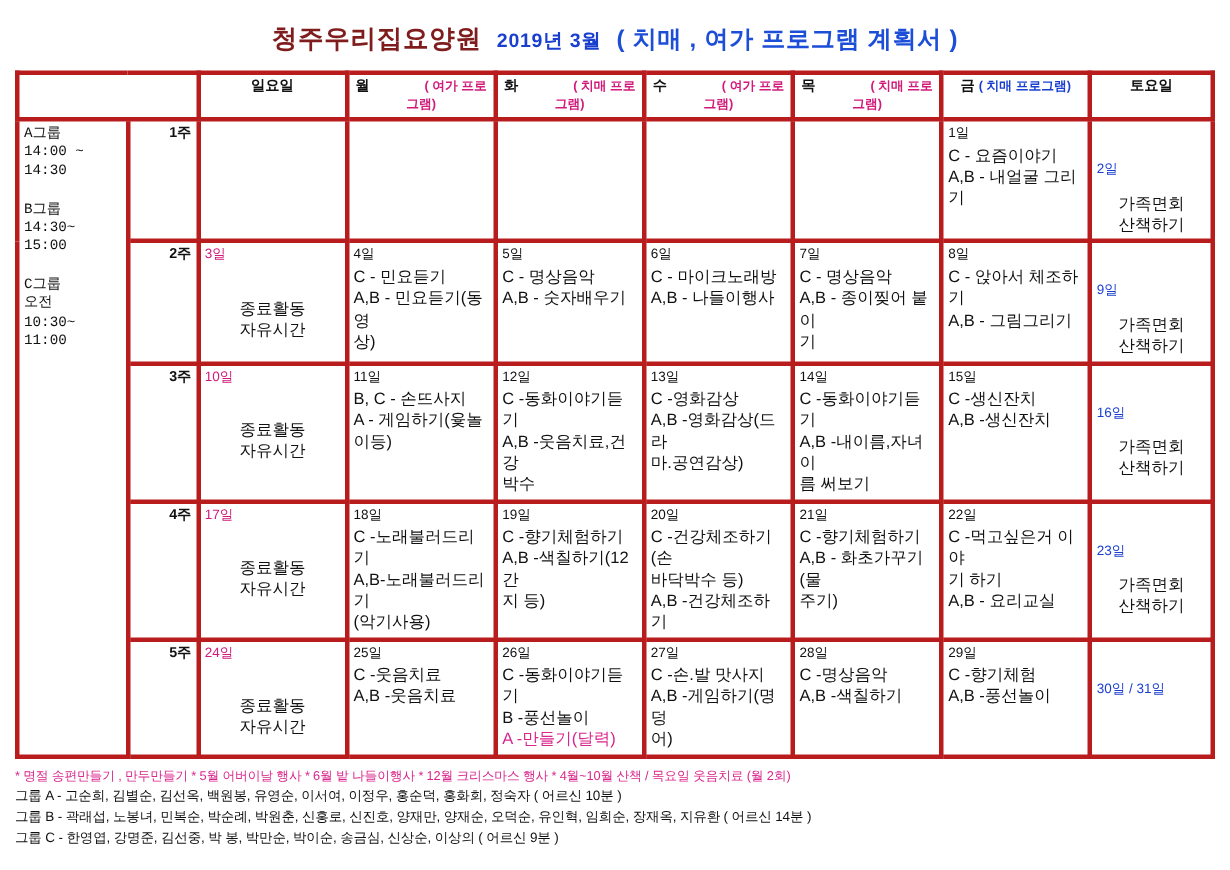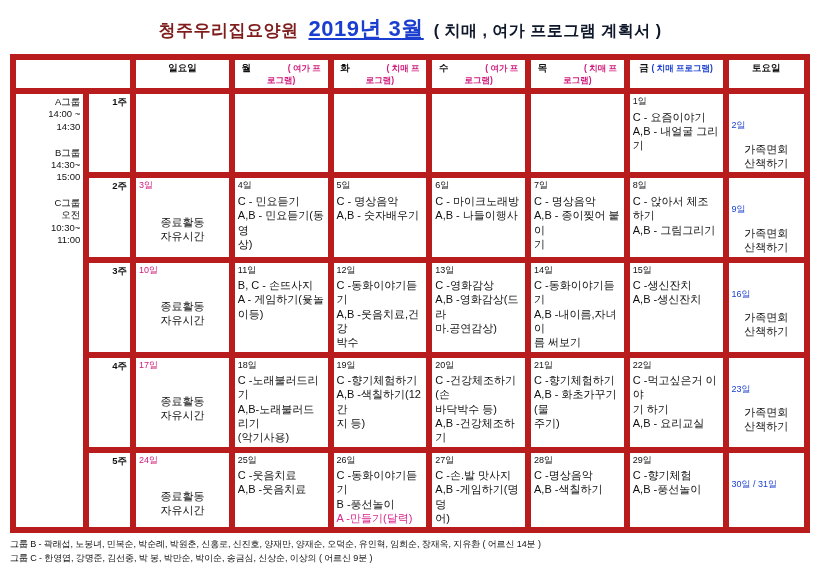--- a/index.html
+++ b/index.html
@@ -30,41 +30,40 @@
     margin-bottom: 10px;
     white-space: nowrap;
   }
   .title-main {
     font-size: 17px;
     font-weight: bold;
     letter-spacing: 0.5px;
     color: #7f1d1d;
   }
   .title-date {
-    font-size: 22px;
+    font-size: 13px;
     font-weight: bold;
     color: #1a3fd0;
     letter-spacing: 0.5px;
-    text-decoration: underline;
   }
   .title-sub {
     font-size: 16px;
     font-weight: bold;
-    color: #0f172a;
+    color: #1d4ed8;
     letter-spacing: 0.5px;
   }
 
   table.cal {
     width: 800px;
     border-collapse: collapse;
     table-layout: fixed;
     border: 1.4px solid #000;
   }
   table.cal td, table.cal th {
-    border: 6px solid #b91c1c;
+    border: 3px solid #b91c1c;
     vertical-align: top;
     padding: 2px 3px;
     font-size: 9.5px;
     line-height: 1.28;
     box-sizing: border-box;
   }
   thead th {
     text-align: center;
     vertical-align: middle;
     font-size: 11px;
@@ -82,25 +81,26 @@
     font-size: 8.5px;
     font-weight: bold;
     color: #1a3fd0;
   }
   .col-group { width: 72px; }
   .col-week { width: 46px; }
   .col-day { width: 97px; }
   .col-sat { width: 80px; }
 
   td.groupcell {
-    text-align: right;
+    text-align: left;
     vertical-align: middle;
     font-size: 9.5px;
     line-height: 1.45;
     padding: 2px;
+    font-family: Liberation Mono, monospace;
   }
   td.weekcell {
     text-align: right;
     vertical-align: middle;
     font-size: 13px;
     font-weight: bold;
   }
   td.daycell {
     height: 78px;
     position: relative;
@@ -477,17 +477,19 @@
         </td>
         <td class="daycell sat-body">
           <span class="daynum sat">30일 / 31일</span>
           <div class="body-lines"></div>
         </td>
       </tr>
     </tbody>
   </table>
 
   <div class="footer">
+    <div class="fnote">* 명절 송편만들기 , 만두만들기  * 5월 어버이날 행사  * 6월 밭 나들이행사  * 12월 크리스마스 행사  * 4월~10월 산책 / 목요일 웃음치료 (월 2회)</div>
+    <div class="frow">그룹 A - 고순희, 김별순, 김선옥, 백원봉, 유영순, 이서여, 이정우, 홍순덕, 홍화회, 정숙자 ( 어르신 10분 )</div>
     <div class="frow">그룹 B - 곽래섭, 노봉녀, 민복순, 박순례, 박원춘, 신홍로, 신진호, 양재만, 양재순, 오덕순, 유인혁, 임희순, 장재옥, 지유환 ( 어르신 14분 )</div>
     <div class="frow">그룹 C - 한영엽, 강명준, 김선중, 박  봉, 박만순, 박이순, 송금심, 신상순, 이상의   ( 어르신 9분 )</div>
   </div>
 
 </div>
 
 </body></html>

